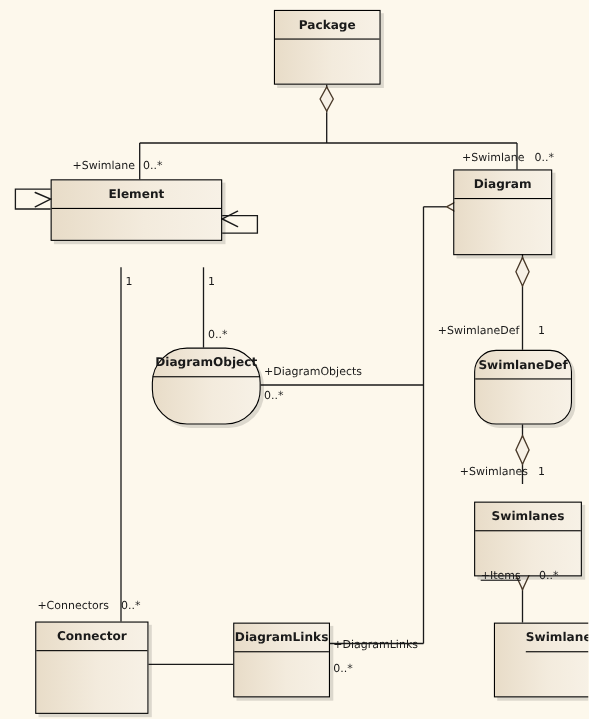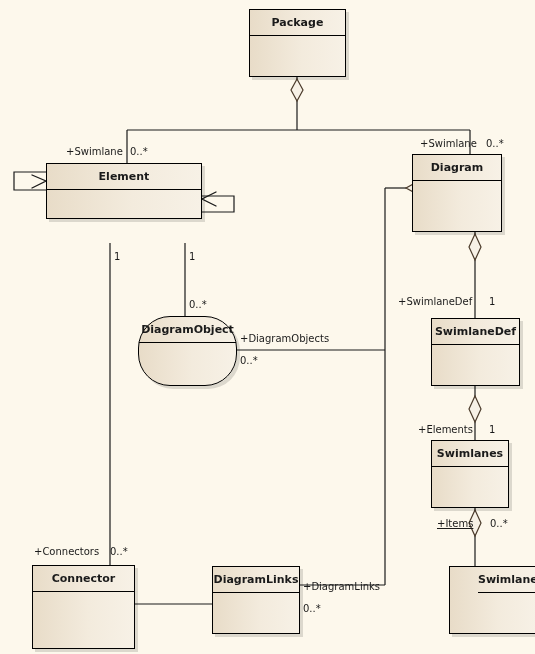--- a/index.html
+++ b/index.html
@@ -122,26 +122,26 @@
   <div class="uml-class" style="left:412px; top:154px; width:90px; height:78px;">
     <div class="uml-name">Diagram</div>
     <div class="uml-body" style="height:41px;"></div>
   </div>
 
   <div class="uml-class" style="left:138px; top:316px; width:99px; height:70px;border-radius:32px;">
     <div class="uml-name">DiagramObject</div>
     <div class="uml-body" style="height:43px;"></div>
   </div>
 
-  <div class="uml-class" style="left:431px; top:318px; width:89px; height:68px;">
+  <div class="uml-class" style="left:431px; top:318px; width:89px; height:68px;border-radius:20px;">
     <div class="uml-name">SwimlaneDef</div>
     <div class="uml-body" style="height:41px;"></div>
   </div>
 
-  <div class="uml-class" style="left:431px; top:440px; width:78px; height:68px;">
+  <div class="uml-class" style="left:431px; top:456px; width:98px; height:68px;">
     <div class="uml-name">Swimlanes</div>
     <div class="uml-body" style="height:41px;"></div>
   </div>
 
   <div class="uml-class" style="left:449px; top:566px; width:89px; height:68px;padding-left:28px;">
     <div class="uml-name">Swimlane</div>
     <div class="uml-body" style="height:41px;"></div>
   </div>
 
   <div class="uml-class" style="left:32px; top:565px; width:103px; height:84px;">
@@ -164,21 +164,21 @@
   <div class="lbl" style="left:189px; top:251px;">1</div>
 
   <div class="lbl" style="left:189px; top:299px;">0..*</div>
 
   <div class="lbl" style="left:240px; top:333px;">+DiagramObjects</div>
   <div class="lbl" style="left:240px; top:355px;">0..*</div>
 
   <div class="lbl" style="left:398px; top:296px;">+SwimlaneDef</div>
   <div class="lbl" style="left:489px; top:296px;">1</div>
 
-  <div class="lbl" style="left:418px; top:424px;">+Elements</div>
+  <div class="lbl" style="left:418px; top:424px;">+Swimlanes</div>
   <div class="lbl" style="left:489px; top:424px;">1</div>
 
   <div class="lbl" style="left:437px; top:518px;text-decoration:underline;">+Items</div>
   <div class="lbl" style="left:490px; top:518px;">0..*</div>
 
   <div class="lbl" style="left:34px; top:546px;">+Connectors</div>
   <div class="lbl" style="left:110px; top:546px;">0..*</div>
 
   <div class="lbl" style="left:303px; top:581px;">+DiagramLinks</div>
   <div class="lbl" style="left:303px; top:603px;">0..*</div>

